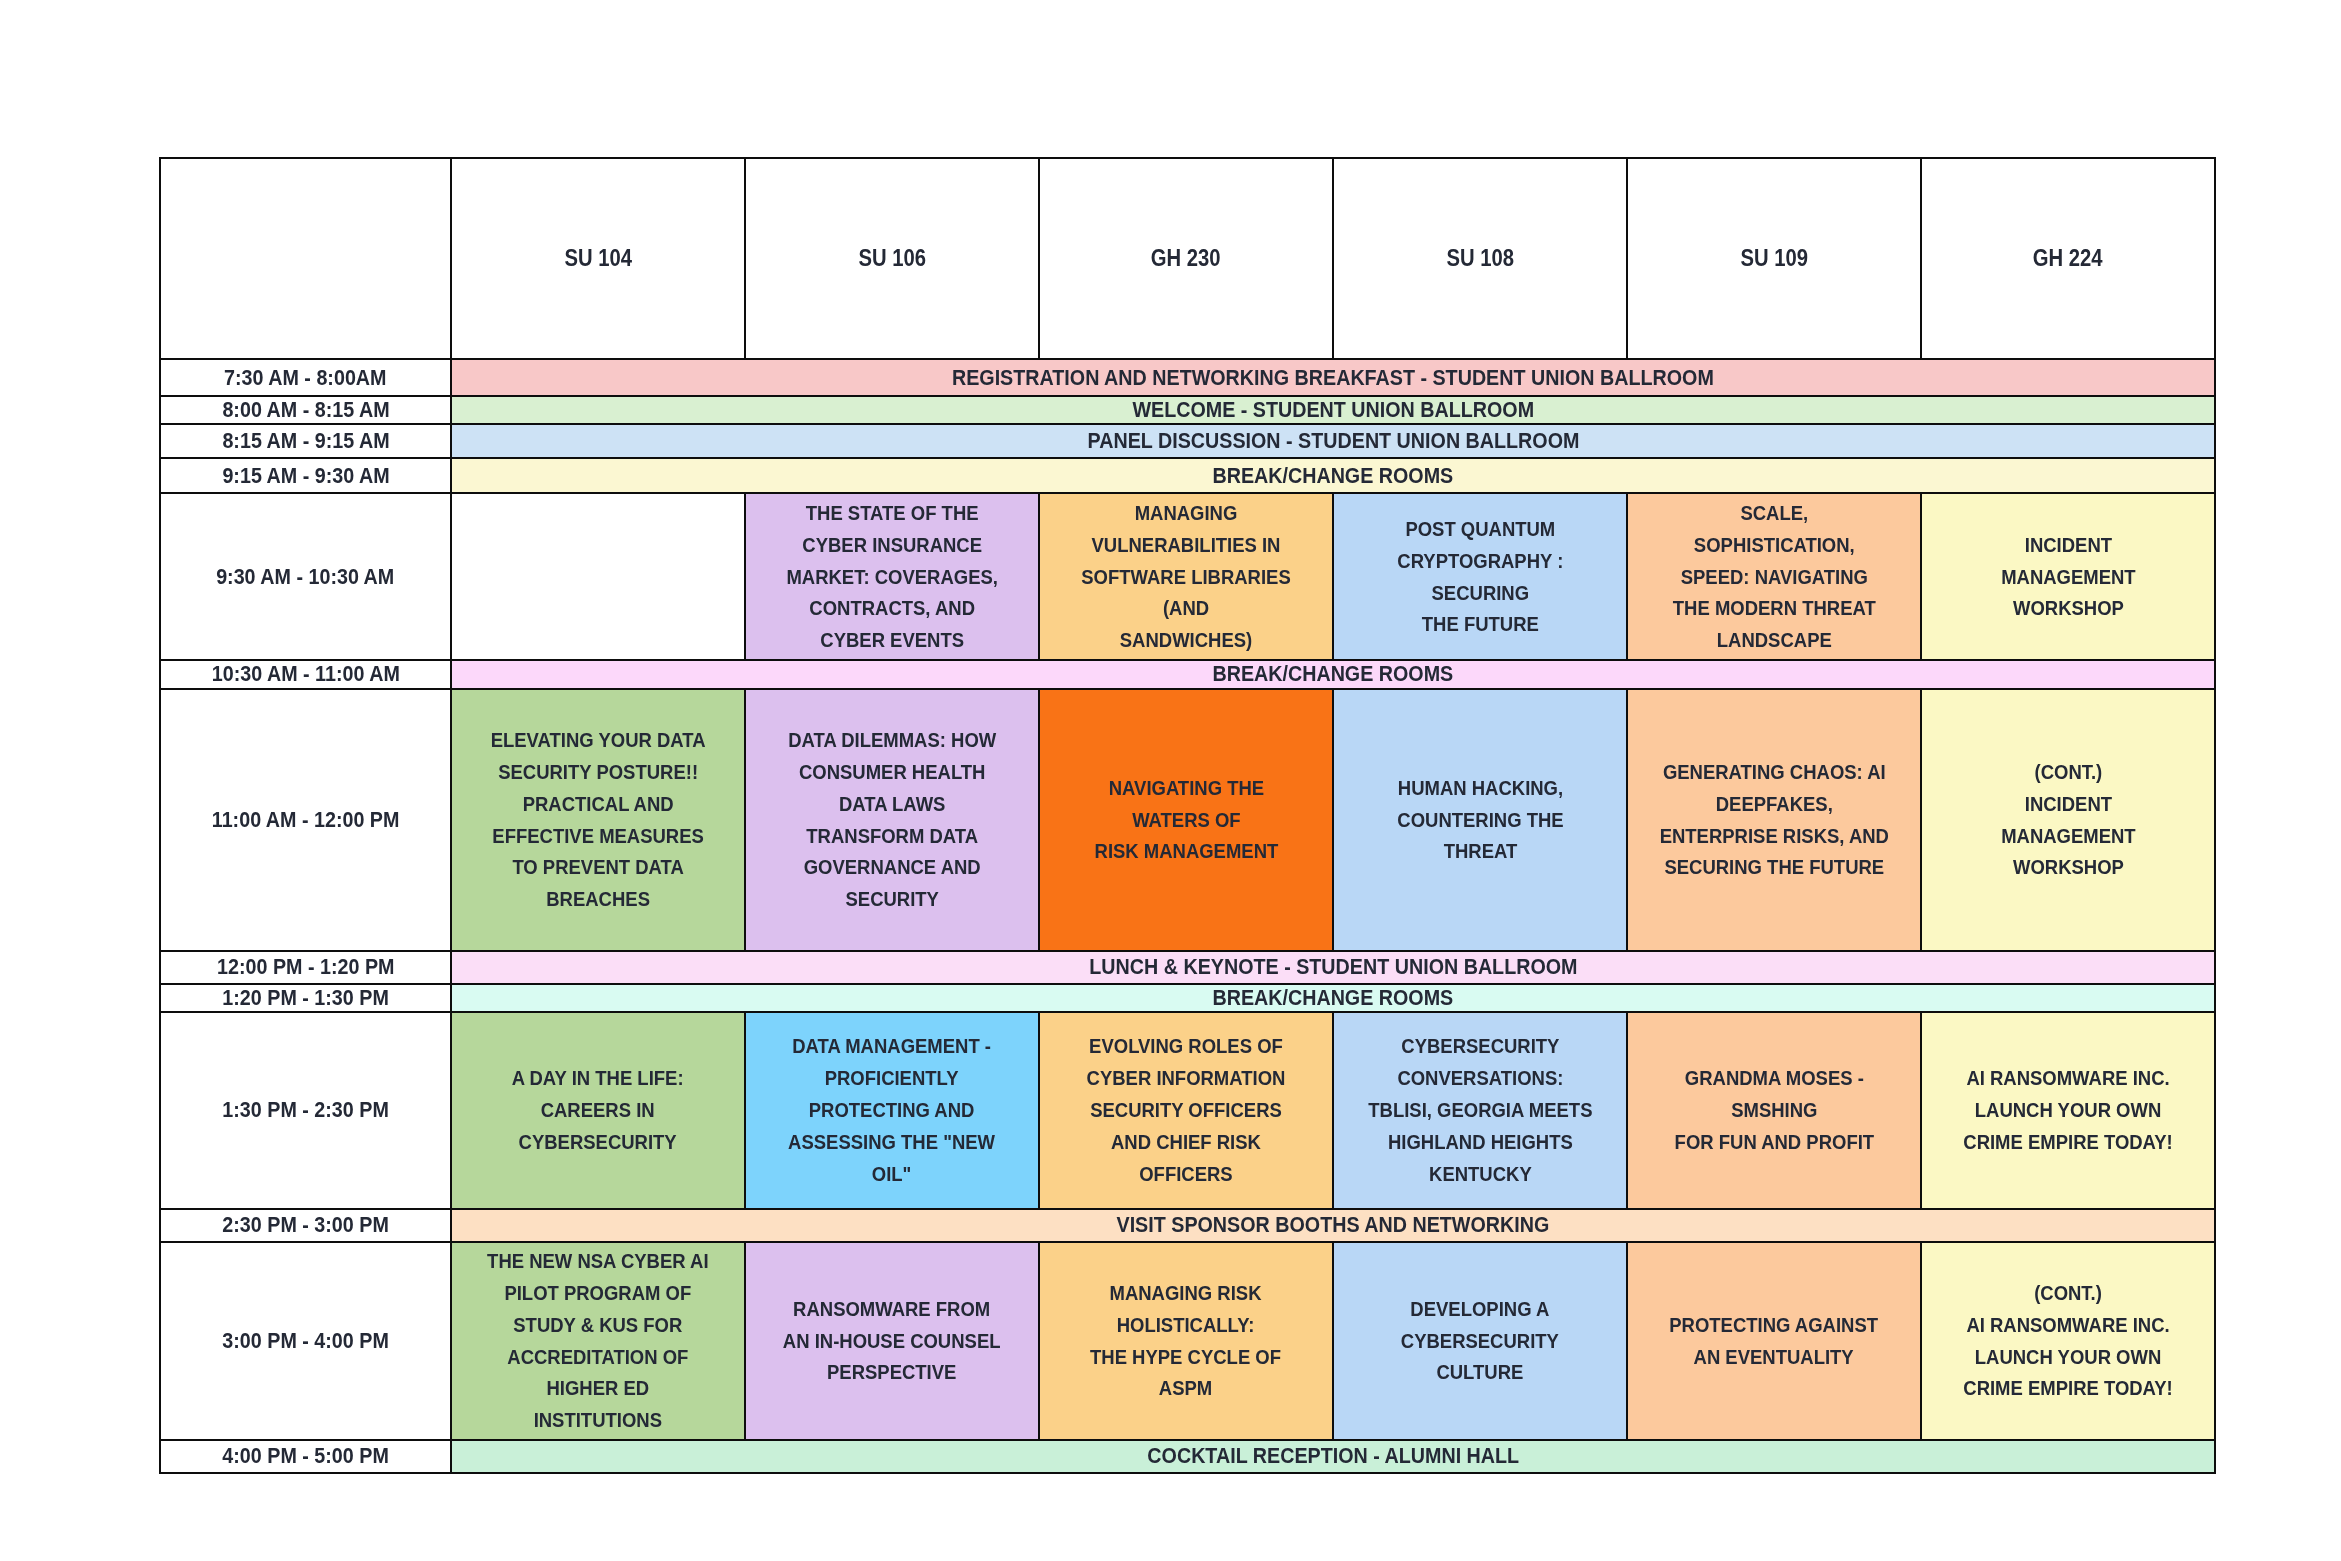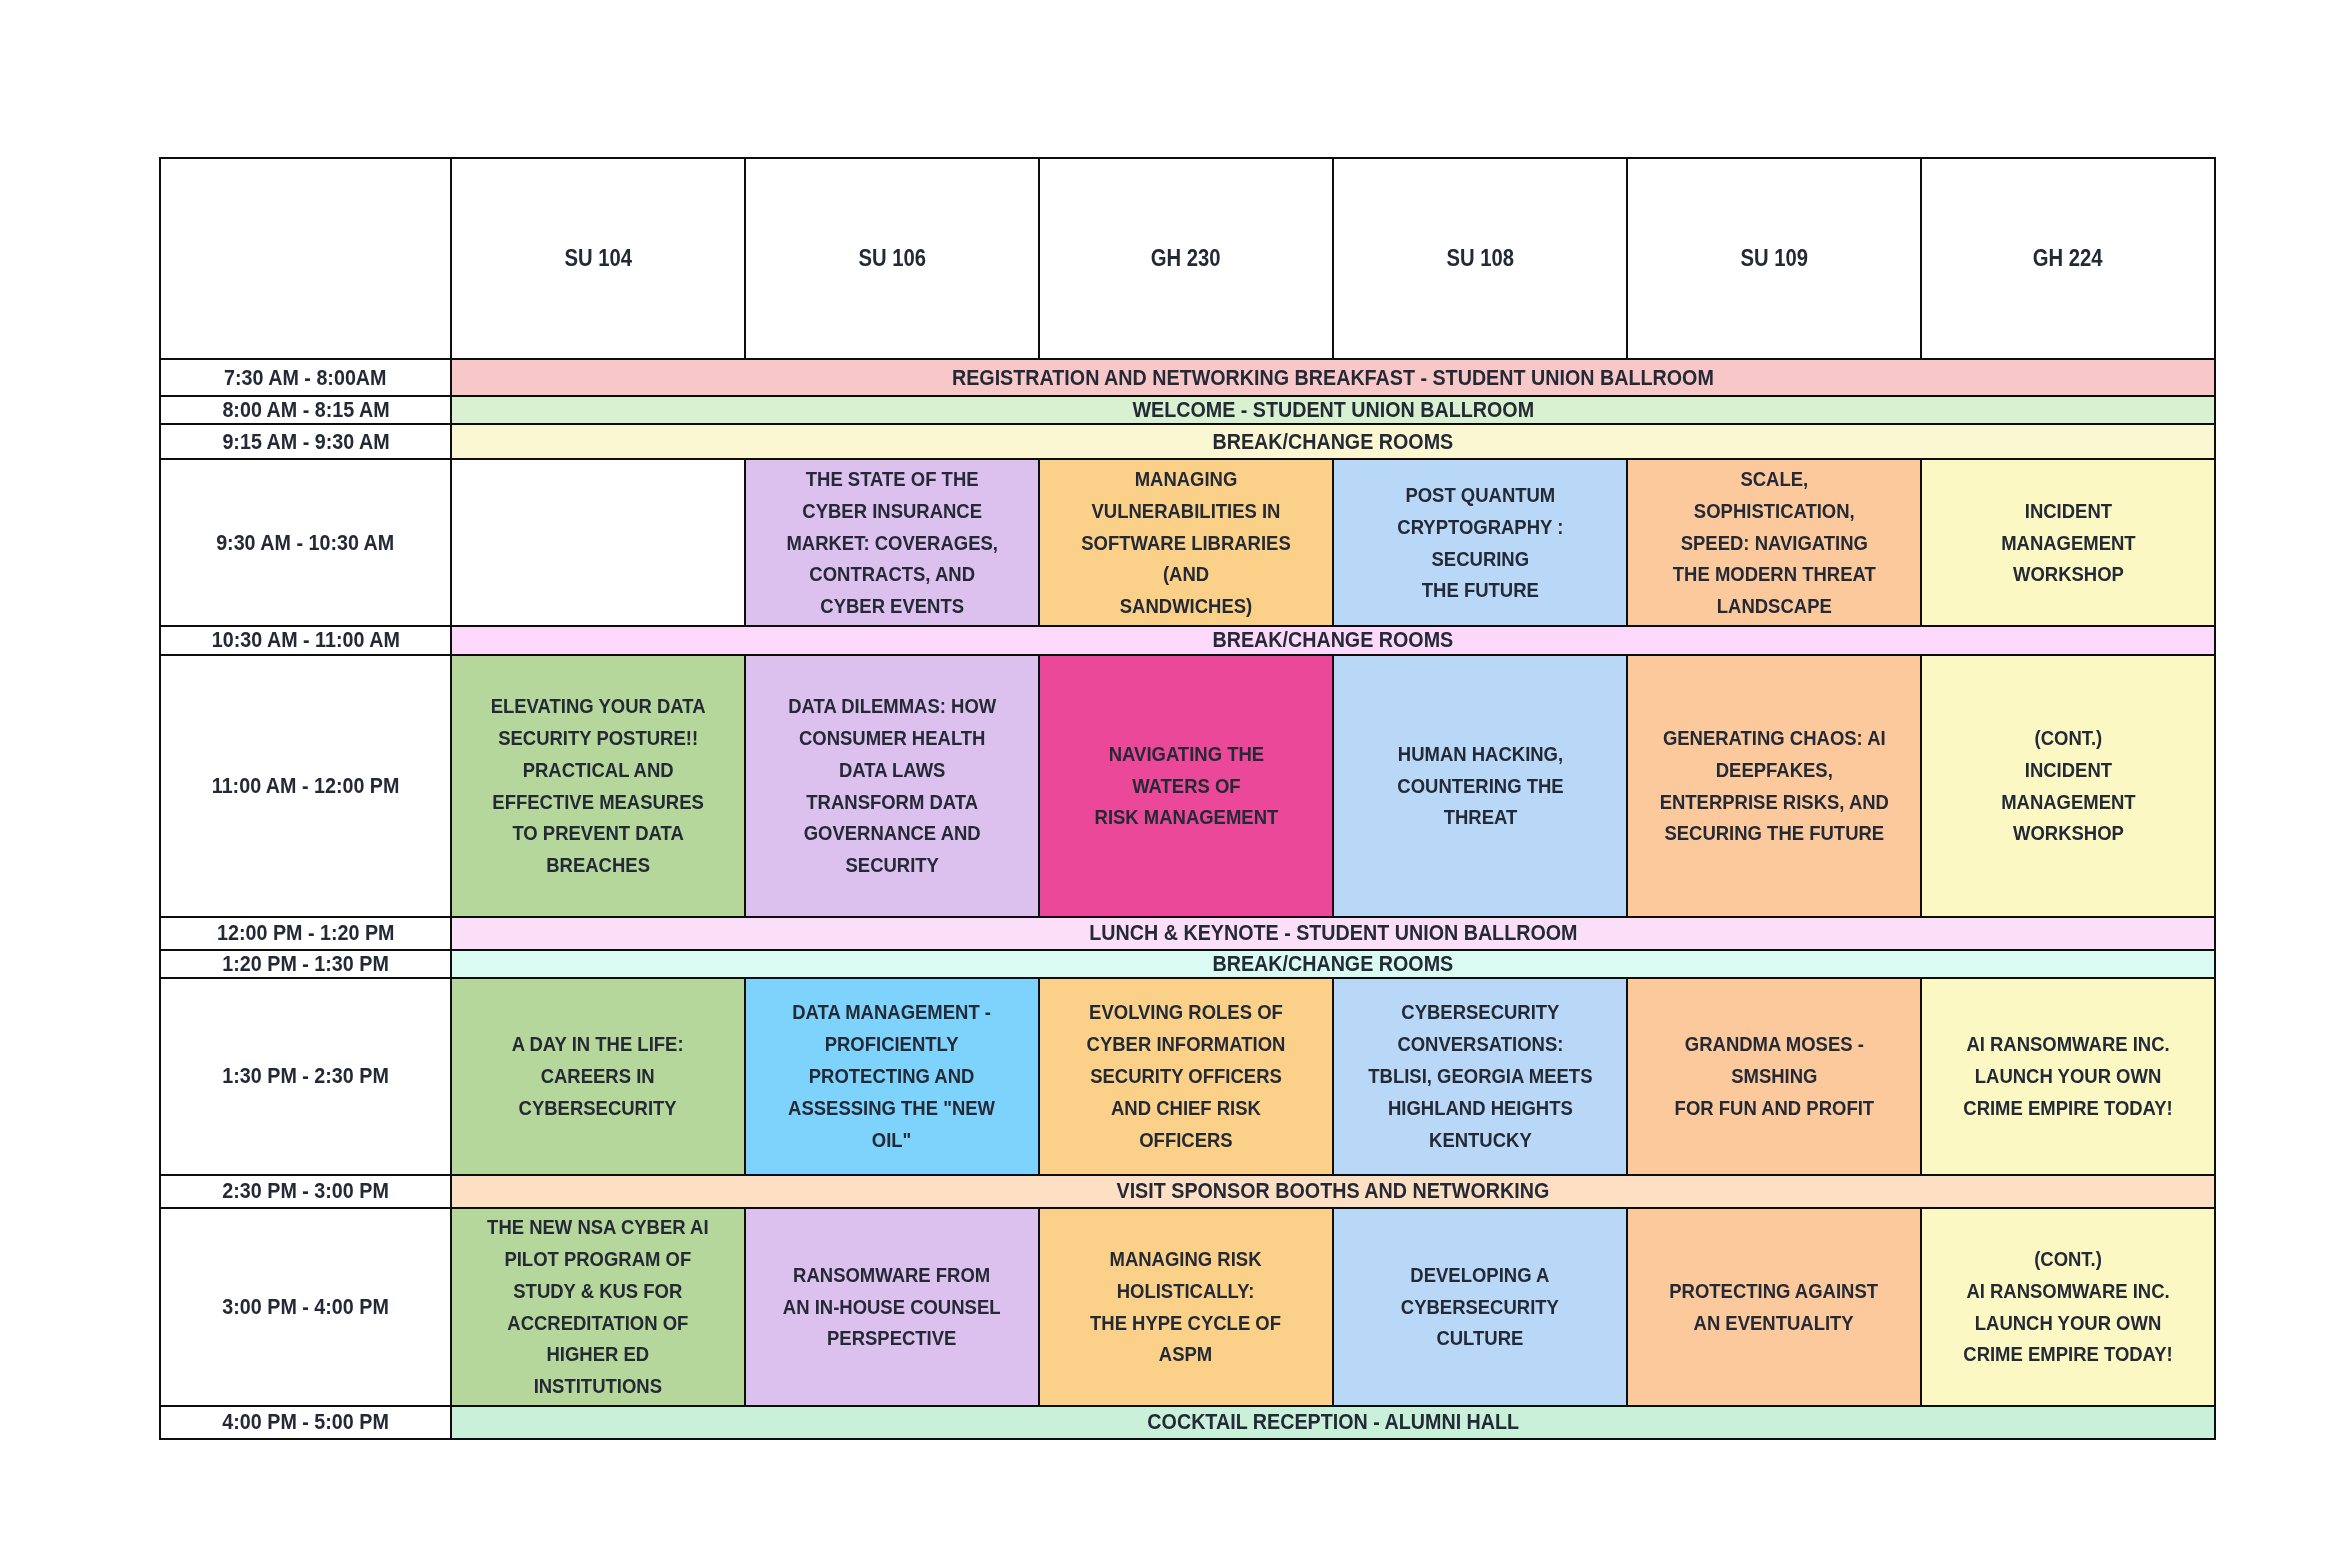--- a/index.html
+++ b/index.html
@@ -52,20 +52,24 @@
   <tr class="rh-reg">
     <td class="time-cell"><span class="txt">7:30 AM - 8:00AM</span></td>
     <td class="banner-cell" colspan="6" style="background: rgb(248, 200, 200);"><span class="txt">REGISTRATION AND NETWORKING BREAKFAST - STUDENT UNION BALLROOM</span></td>
   </tr>
 
   <tr class="rh-wel">
     <td class="time-cell"><span class="txt">8:00 AM - 8:15 AM</span></td>
     <td class="banner-cell" colspan="6" style="background: rgb(217, 240, 209);"><span class="txt">WELCOME - STUDENT UNION BALLROOM</span></td>
   </tr>
 
+  <tr class="rh-pan">
+    <td class="time-cell"><span class="txt">8:15 AM - 9:15 AM</span></td>
+    <td class="banner-cell" colspan="6" style="background: rgb(205, 226, 245);"><span class="txt">PANEL DISCUSSION - STUDENT UNION BALLROOM</span></td>
+  </tr>
 
   <tr class="rh-b1">
     <td class="time-cell"><span class="txt">9:15 AM - 9:30 AM</span></td>
     <td class="banner-cell" colspan="6" style="background: rgb(251, 247, 210);"><span class="txt">BREAK/CHANGE ROOMS</span></td>
   </tr>
 
   <tr class="rh-930">
     <td class="time-cell"><span class="txt">9:30 AM - 10:30 AM</span></td>
     <td class="session-cell" style="background: rgb(255, 255, 255);"><span class="txt"></span></td>
     <td class="session-cell" style="background: rgb(220, 192, 238);"><span class="txt">THE STATE OF THE
@@ -104,21 +108,21 @@
 PRACTICAL AND
 EFFECTIVE MEASURES
 TO PREVENT DATA
 BREACHES</span></td>
     <td class="session-cell" style="background: rgb(220, 192, 238);"><span class="txt">DATA DILEMMAS: HOW
 CONSUMER HEALTH
 DATA LAWS
 TRANSFORM DATA
 GOVERNANCE AND
 SECURITY</span></td>
-    <td class="session-cell" style="background: #ec4899; margin-top: 32px;"><span class="txt">NAVIGATING THE
+    <td class="session-cell" style="background: #f97316; margin-top: 32px;"><span class="txt">NAVIGATING THE
 WATERS OF
 RISK MANAGEMENT</span></td>
     <td class="session-cell" style="background: rgb(185, 215, 246);"><span class="txt">HUMAN HACKING,
 COUNTERING THE
 THREAT</span></td>
     <td class="session-cell" style="background: rgb(252, 201, 157);"><span class="txt">GENERATING CHAOS: AI
 DEEPFAKES,
 ENTERPRISE RISKS, AND
 SECURING THE FUTURE</span></td>
     <td class="session-cell" style="background: rgb(251, 248, 196);"><span class="txt">(CONT.)

